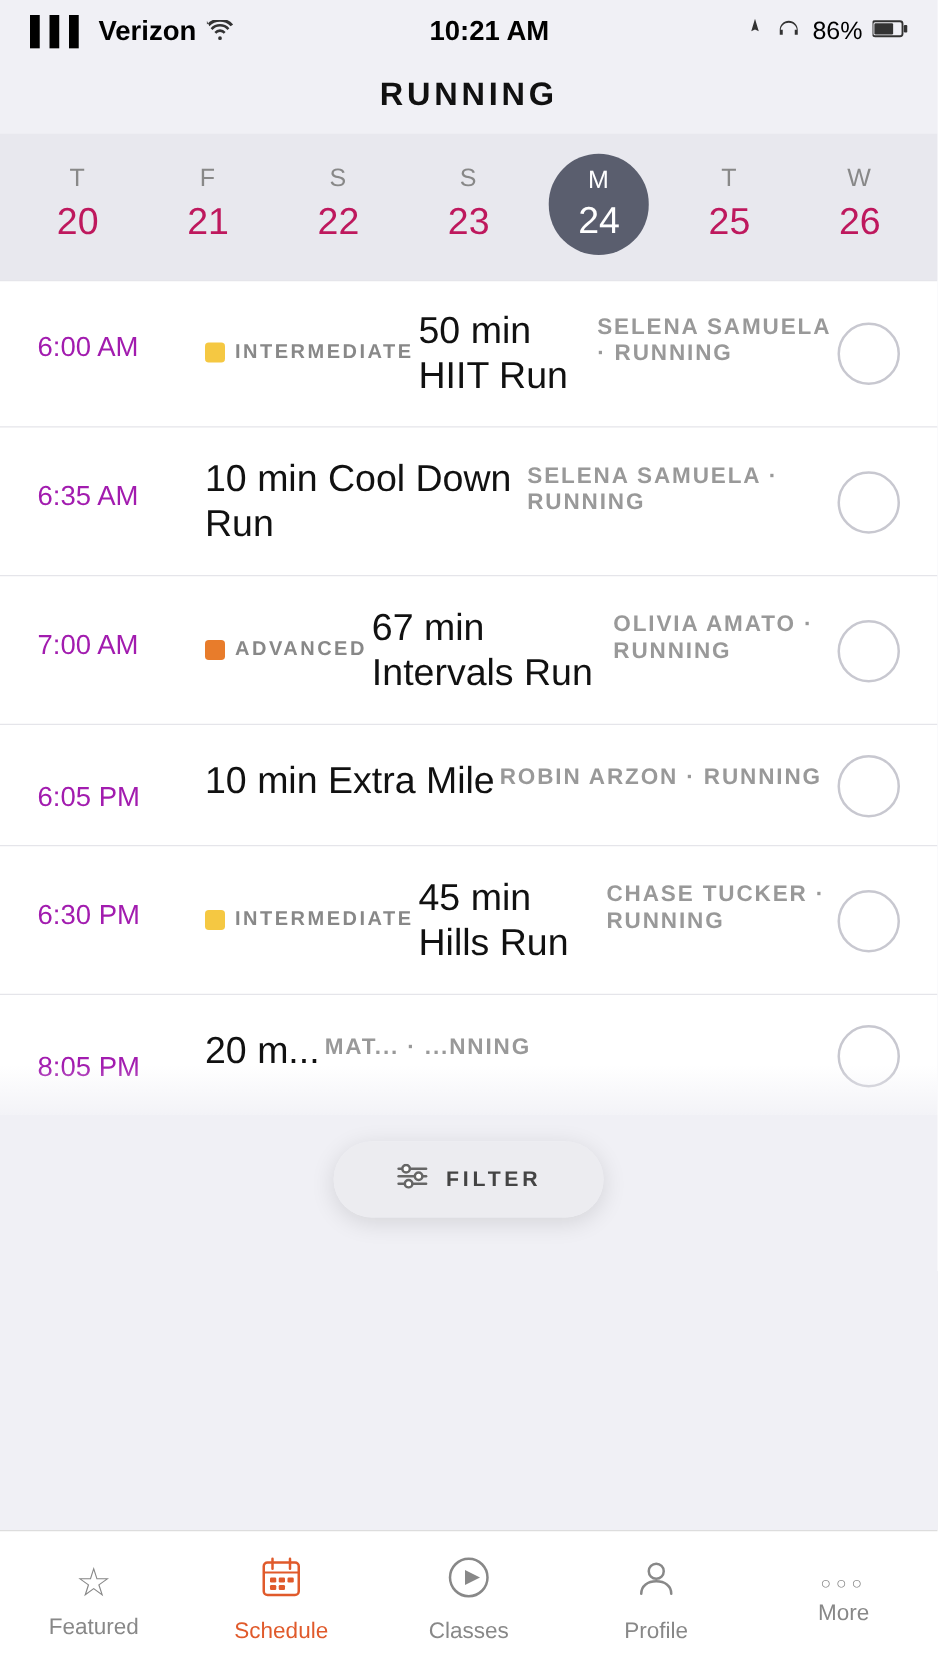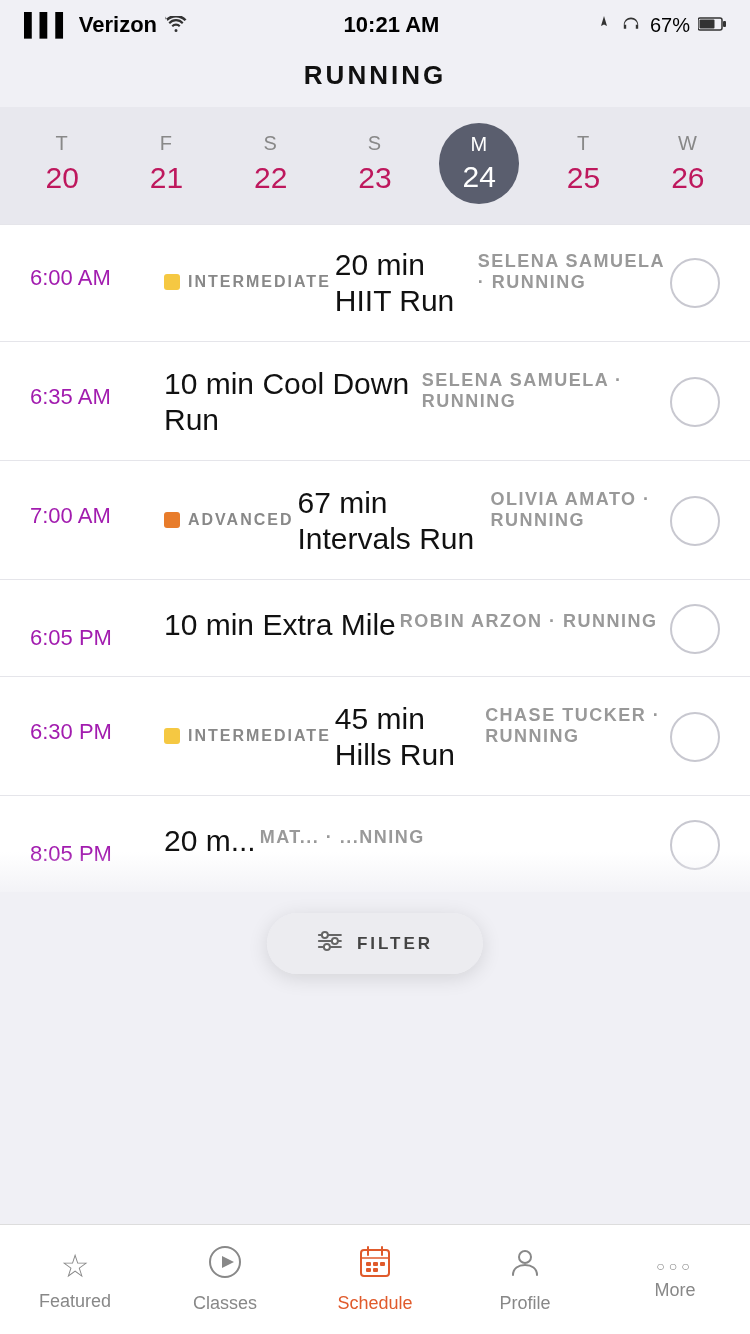--- a/index.html
+++ b/index.html
@@ -240,21 +240,21 @@
     <span>
       <svg width="16" height="16" viewBox="0 0 16 16">
           <path d="M8 0l3 10-3-1.5L5 10z" fill="#333"></path>
         </svg>
     </span>
     <span>
       <svg width="22" height="16" viewBox="0 0 24 20">
           <path d="M12 2C7 2 3 6 3 11v5h3v-5h-2C4 7.5 7.5 4 12 4s8 3.5 8 7h-2v5h3v-5c0-5-4-9-9-9z" fill="#333"></path>
         </svg>
     </span>
-    <span>67%</span>
+    <span>86%</span>
     <span>
       <svg width="28" height="16" viewBox="0 0 28 16">
           <rect x="0" y="2" width="24" height="12" rx="2" fill="none" stroke="#333" stroke-width="1.5"></rect>
           <rect x="1.5" y="3.5" width="15" height="9" rx="1" fill="#333"></rect>
           <rect x="25" y="5" width="3" height="6" rx="1" fill="#333"></rect>
         </svg>
     </span>
   </div>
 </div>
 
@@ -295,21 +295,21 @@
 <div class="schedule-item">
     <div class="item-left">
       <span class="item-time">6:00 AM</span>
       <div class="item-details">
 
       <div class="item-badge">
         <span class="badge-dot intermediate"></span>
         <span class="badge-label">INTERMEDIATE</span>
       </div>
 
-        <span class="item-title">20 min HIIT Run</span>
+        <span class="item-title">50 min HIIT Run</span>
         <span class="item-subtitle">SELENA SAMUELA · RUNNING</span>
       </div>
     </div>
     <div class="item-circle"></div>
   </div>
     <div class="schedule-item">
     <div class="item-left">
       <span class="item-time">6:35 AM</span>
       <div class="item-details">
 
@@ -389,49 +389,49 @@
       </svg>
     </span>
     <span>FILTER</span>
   </div>
 </div>
 
 <div class="bottom-nav">
   <div class="nav-item">
     <span class="nav-icon" style="font-size:32px;">☆</span>
     <span class="nav-label">Featured</span>
-  </div>
-  <div class="nav-item">
-    <span class="nav-icon">
-      <svg width="34" height="34" viewBox="0 0 34 34">
-          <circle cx="17" cy="17" r="15" fill="none" stroke="#888" stroke-width="2"></circle>
-          <polygon points="14,11 26,17 14,23" fill="#888"></polygon>
-        </svg>
-    </span>
-    <span class="nav-label">Classes</span>
   </div>
   <div class="nav-item">
     <span class="nav-icon active">
       <svg width="34" height="34" viewBox="0 0 34 34">
         <rect x="3" y="5" width="28" height="26" rx="3" fill="none" stroke="#e05a2b" stroke-width="2"></rect>
         <line x1="10" y1="2" x2="10" y2="10" stroke="#e05a2b" stroke-width="2" stroke-linecap="round"></line>
         <line x1="24" y1="2" x2="24" y2="10" stroke="#e05a2b" stroke-width="2" stroke-linecap="round"></line>
         <line x1="3" y1="13" x2="31" y2="13" stroke="#e05a2b" stroke-width="1.5"></line>
         <rect x="8" y="17" width="5" height="4" rx="1" fill="#e05a2b"></rect>
         <rect x="15" y="17" width="5" height="4" rx="1" fill="#e05a2b"></rect>
         <rect x="22" y="17" width="5" height="4" rx="1" fill="#e05a2b"></rect>
         <rect x="8" y="23" width="5" height="4" rx="1" fill="#e05a2b"></rect>
         <rect x="15" y="23" width="5" height="4" rx="1" fill="#e05a2b"></rect>
       </svg>
     </span>
     <span class="nav-label active">Schedule</span>
   </div>
   <div class="nav-item">
     <span class="nav-icon">
       <svg width="34" height="34" viewBox="0 0 34 34">
+          <circle cx="17" cy="17" r="15" fill="none" stroke="#888" stroke-width="2"></circle>
+          <polygon points="14,11 26,17 14,23" fill="#888"></polygon>
+        </svg>
+    </span>
+    <span class="nav-label">Classes</span>
+  </div>
+  <div class="nav-item">
+    <span class="nav-icon">
+      <svg width="34" height="34" viewBox="0 0 34 34">
         <circle cx="17" cy="12" r="6" fill="none" stroke="#888" stroke-width="2"></circle>
         <path d="M5 30c0-6.627 5.373-10 12-10s12 3.373 12 10" fill="none" stroke="#888" stroke-width="2" stroke-linecap="round"></path>
       </svg>
     </span>
     <span class="nav-label">Profile</span>
   </div>
   <div class="nav-item">
     <span class="nav-icon" style="font-size:14px; letter-spacing:4px; color:#888;">○○○</span>
     <span class="nav-label">More</span>
   </div>

